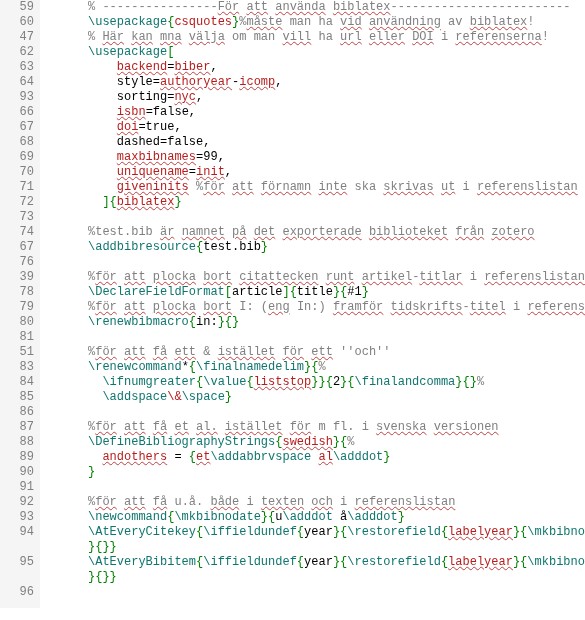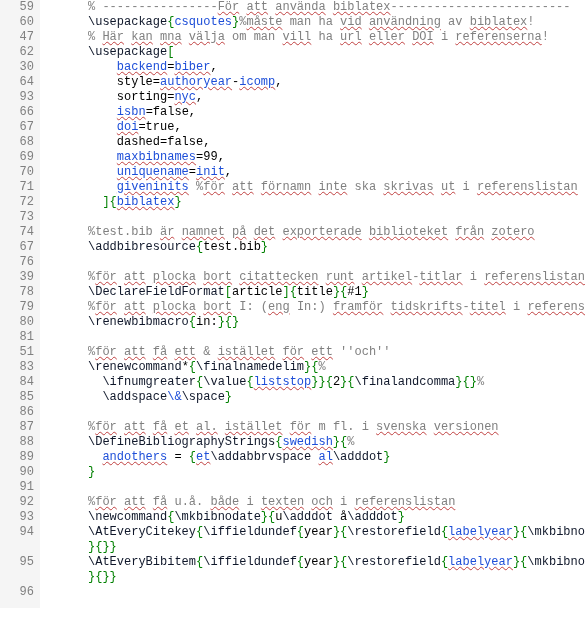--- a/index.html
+++ b/index.html
@@ -33,36 +33,36 @@
     flex: 1;
     padding-left: 4px;
     white-space: pre;
     overflow: hidden;
   }
   .code div {
     height: 15px;
     margin-left: 44px;
   }
   .cmt { color: #808080; } 
-  .kw  { color: #0f172a; } 
-  .id  { color: #1d4ed8; } 
+  .kw  { color: #0f766e; } 
+  .id  { color: #b91c1c; } 
   .op  { color: #008000; } 
   .u   { text-decoration: underline wavy #c04040; text-decoration-thickness: 1px; }
   .blk { color: #000; }
 </style>
 </head>
 <body>
 
 <div class="editor">
   <div class="gutter" id="gutter">
       <div>59</div>
       <div>60</div>
       <div>47</div>
       <div>62</div>
-      <div>30</div>
+      <div>63</div>
       <div>64</div>
       <div>93</div>
       <div>66</div>
       <div>67</div>
       <div>68</div>
       <div>69</div>
       <div>70</div>
       <div>71</div>
       <div>72</div>
       <div>73</div>

